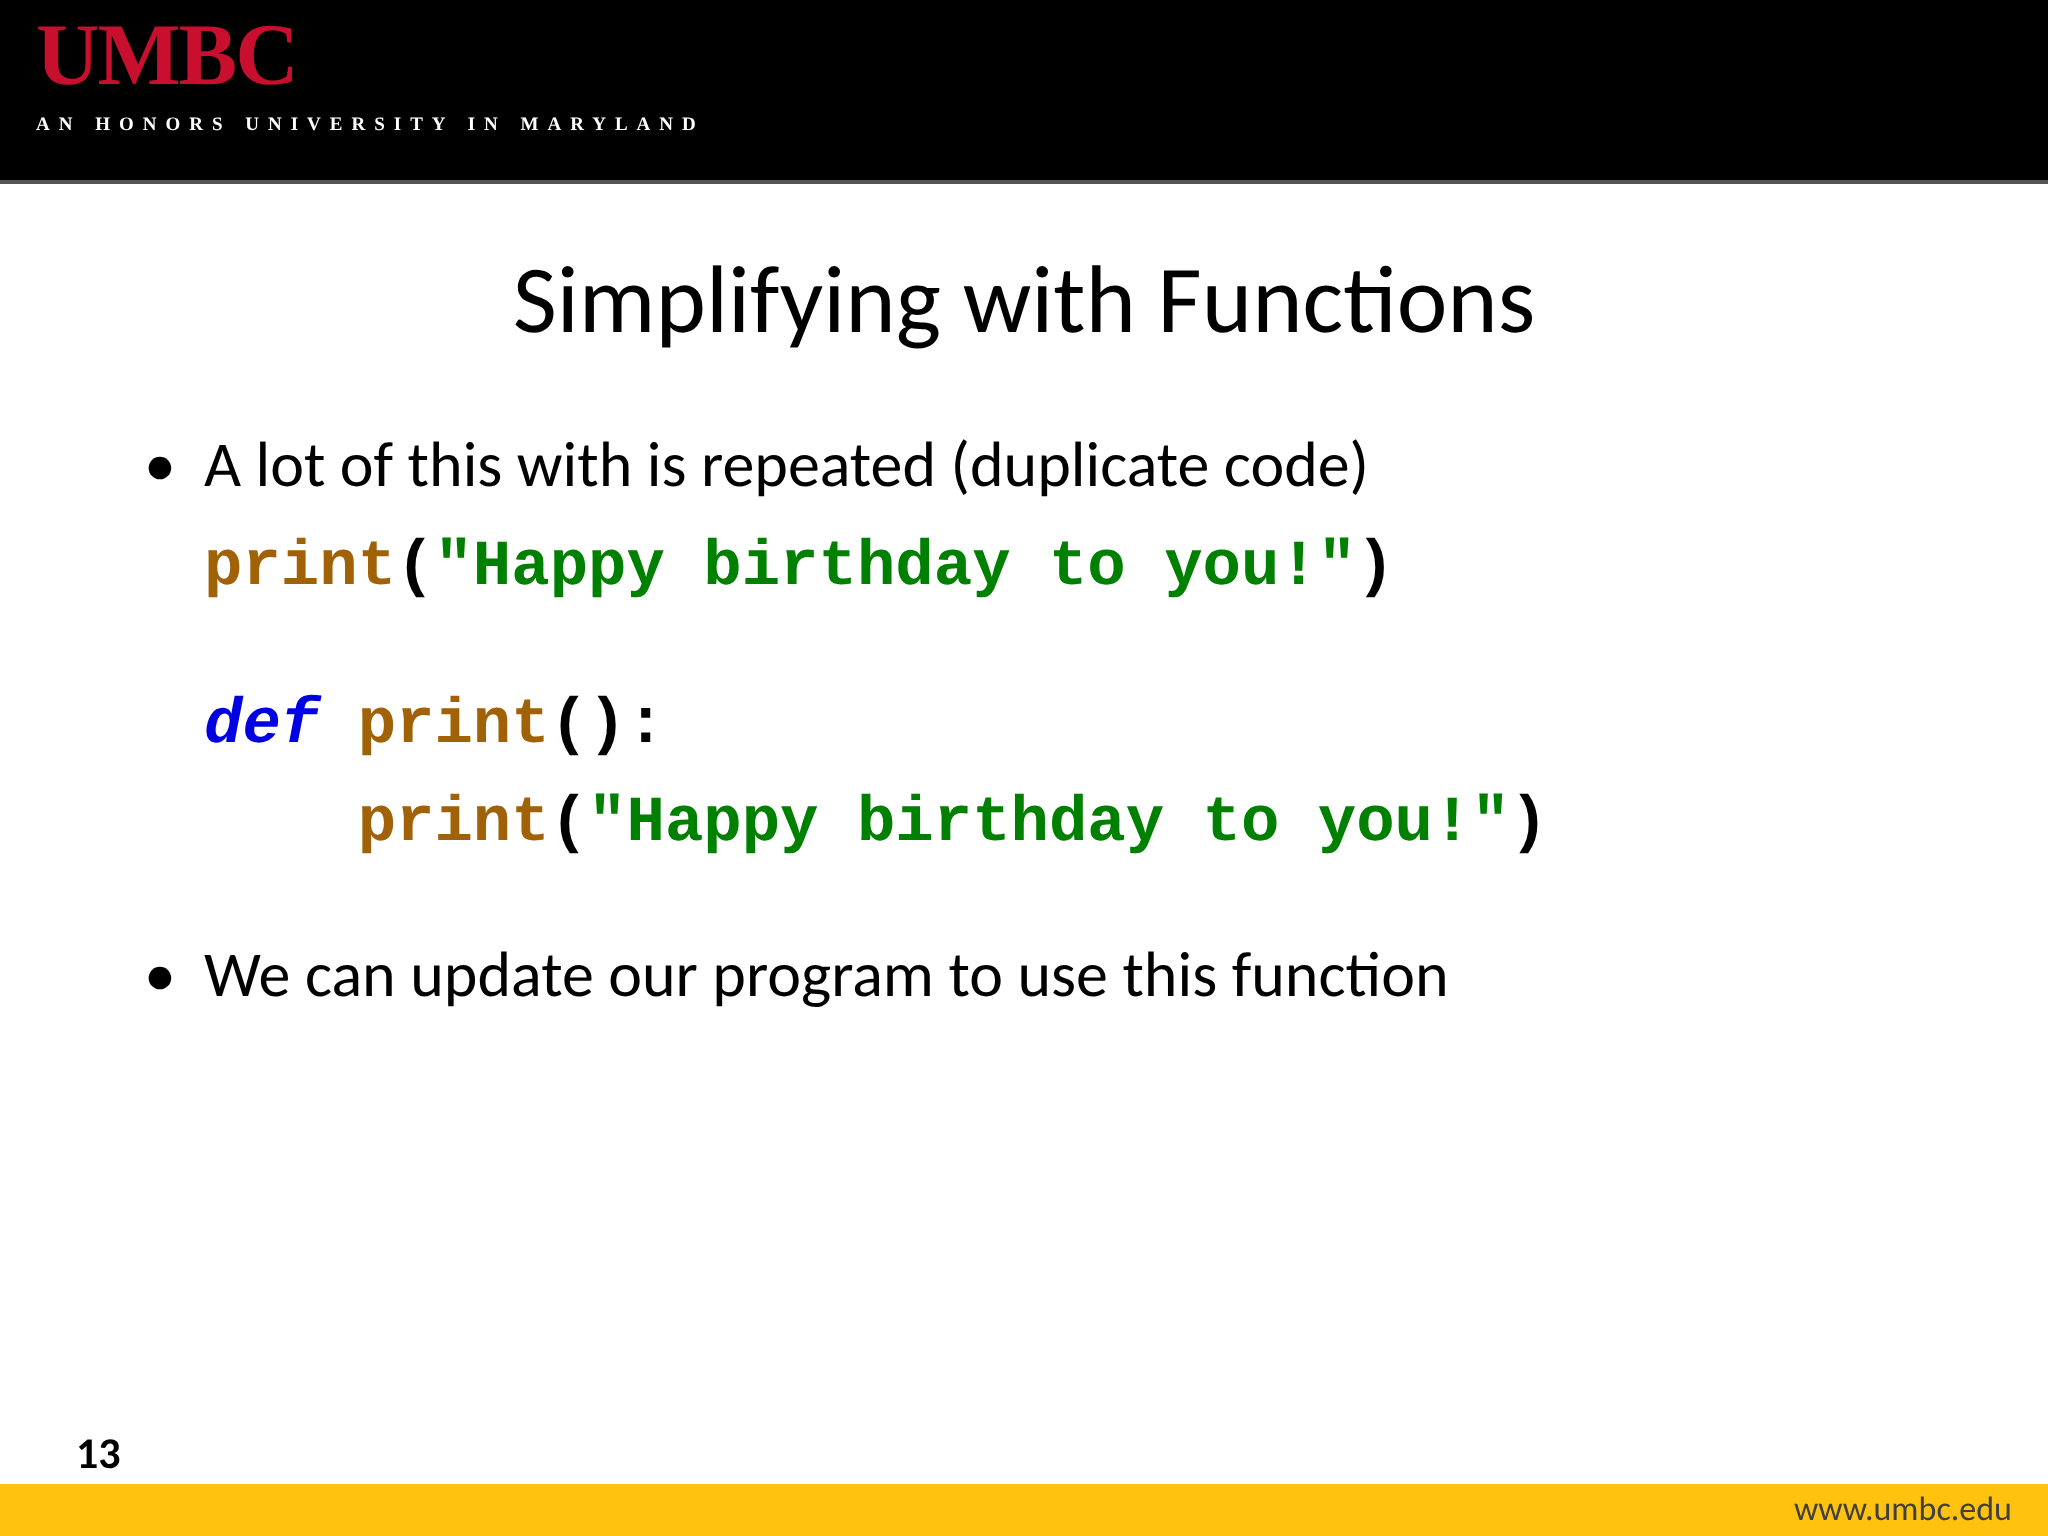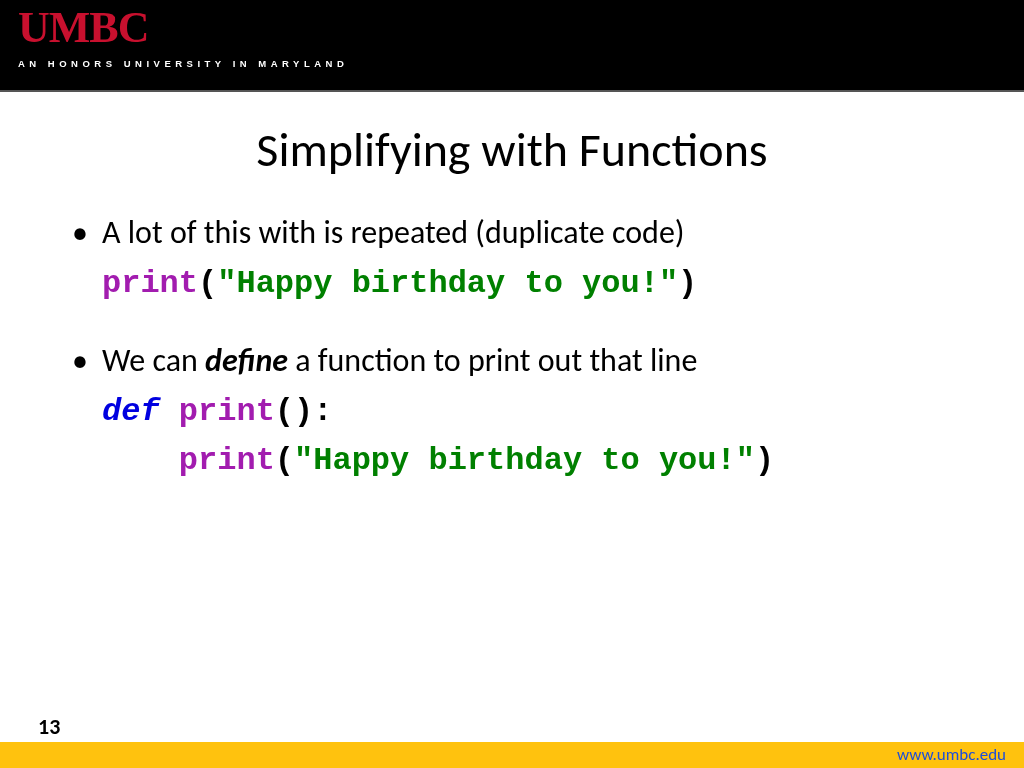--- a/index.html
+++ b/index.html
@@ -1,35 +1,35 @@
 <!DOCTYPE html>
 <html><head>
 <meta charset="utf-8">
 <style>
   * { margin: 0; padding: 0; box-sizing: border-box; }
   html, body { width: 1024px; height: 768px; overflow: hidden; font-family: Calibri, Arial, sans-serif; background: #fff; }
   .slide { width: 1024px; height: 768px; position: relative; display: flex; flex-direction: column; }
   .topbar { background: #000; height: 92px; width: 100%; position: relative; border-bottom: 2px solid #555; }
   .logo-block { position: absolute; left: 18px; top: 6px; }
   .logo-main { font-family: Georgia, 'Times New Roman', serif; font-size: 44px; font-weight: 600; color: #c8102e; letter-spacing: -1px; line-height: 1; }
-  .logo-tag { font-family: Liberation Sans, sans-serif; font-size: 9.5px; color: #fff; letter-spacing: 4.5px; margin-top: 8px; font-weight: 600; white-space: nowrap; }
+  .logo-tag { font-family: Liberation Serif, serif; font-size: 9.5px; color: #fff; letter-spacing: 4.5px; margin-top: 8px; font-weight: 600; white-space: nowrap; }
   .content { flex: 1; padding: 28px 58px 0 58px; }
   .title { font-size: 48px; text-align: center; color: #000; font-weight: 400; margin-bottom: 34px; }
   ul.bullets { list-style: none; }
   ul.bullets > li { position: relative; padding-left: 44px; font-size: 32px; color: #000; line-height: 1.28; margin-bottom: 8px; }
   ul.bullets > li::before { content: "•"; position: absolute; left: 14px; top: 0; font-size: 32px; color: #000; }
   .code { font-family: "Courier New", Courier, monospace; font-size: 32px; font-weight: bold; white-space: pre; margin-left: 44px; line-height: 1.4; margin-bottom: 4px; }
-  .kw-red { color: #a21caf; }
+  .kw-red { color: #a16207; }
   .kw-green { color: #008000; }
   .kw-blue { color: #0000e0; font-style: italic; }
   .bold-italic { font-weight: 700; font-style: italic; }
   .gap { height: 30px; }
   .footer { position: absolute; bottom: 0; left: 0; width: 100%; height: 26px; background: #ffc20e; }
   .page-num { position: absolute; left: 38px; bottom: 28px; font-size: 22px; font-weight: 700; color: #000; text-align: right; }
-  .url { position: absolute; right: 18px; bottom: 3px; font-size: 17px; color: #1d4ed8; }
+  .url { position: absolute; right: 18px; bottom: 3px; font-size: 17px; color: #404040; }
 </style>
 </head>
 <body>
 
 <div class="slide">
 
   <div class="topbar">
     <div class="logo-block">
       <div class="logo-main">UMBC</div>
       <div class="logo-tag">AN HONORS UNIVERSITY IN MARYLAND</div>
@@ -39,28 +39,28 @@
   <div class="content">
     <h1 class="title">Simplifying with Functions</h1>
 
     <ul class="bullets">
       <li>A lot of this with is repeated (duplicate code)</li>
     </ul>
     <div class="code"><span class="kw-red">print</span><span>(</span><span class="kw-green">"Happy birthday to you!"</span><span>)</span></div>
 
     <div class="gap"></div>
 
-    <ul class="bullets">
-      <li><span>We can </span><span class="bold-italic">define</span><span> a function to print out that line</span></li>
-    </ul>
     <div class="code"><span class="kw-blue">def</span><span> </span><span class="kw-red">print</span><span>():</span></div>
     <div class="code"><span>    </span><span class="kw-red">print</span><span>(</span><span class="kw-green">"Happy birthday to you!"</span><span>)</span></div>
 
     <div class="gap"></div>
 
+    <ul class="bullets">
+      <li>We can update our program to use this function</li>
+    </ul>
   </div>
 
   <div class="page-num">13</div>
   <div class="footer">
     <div class="url">www.umbc.edu</div>
   </div>
 
 </div>
 
 </body></html>

